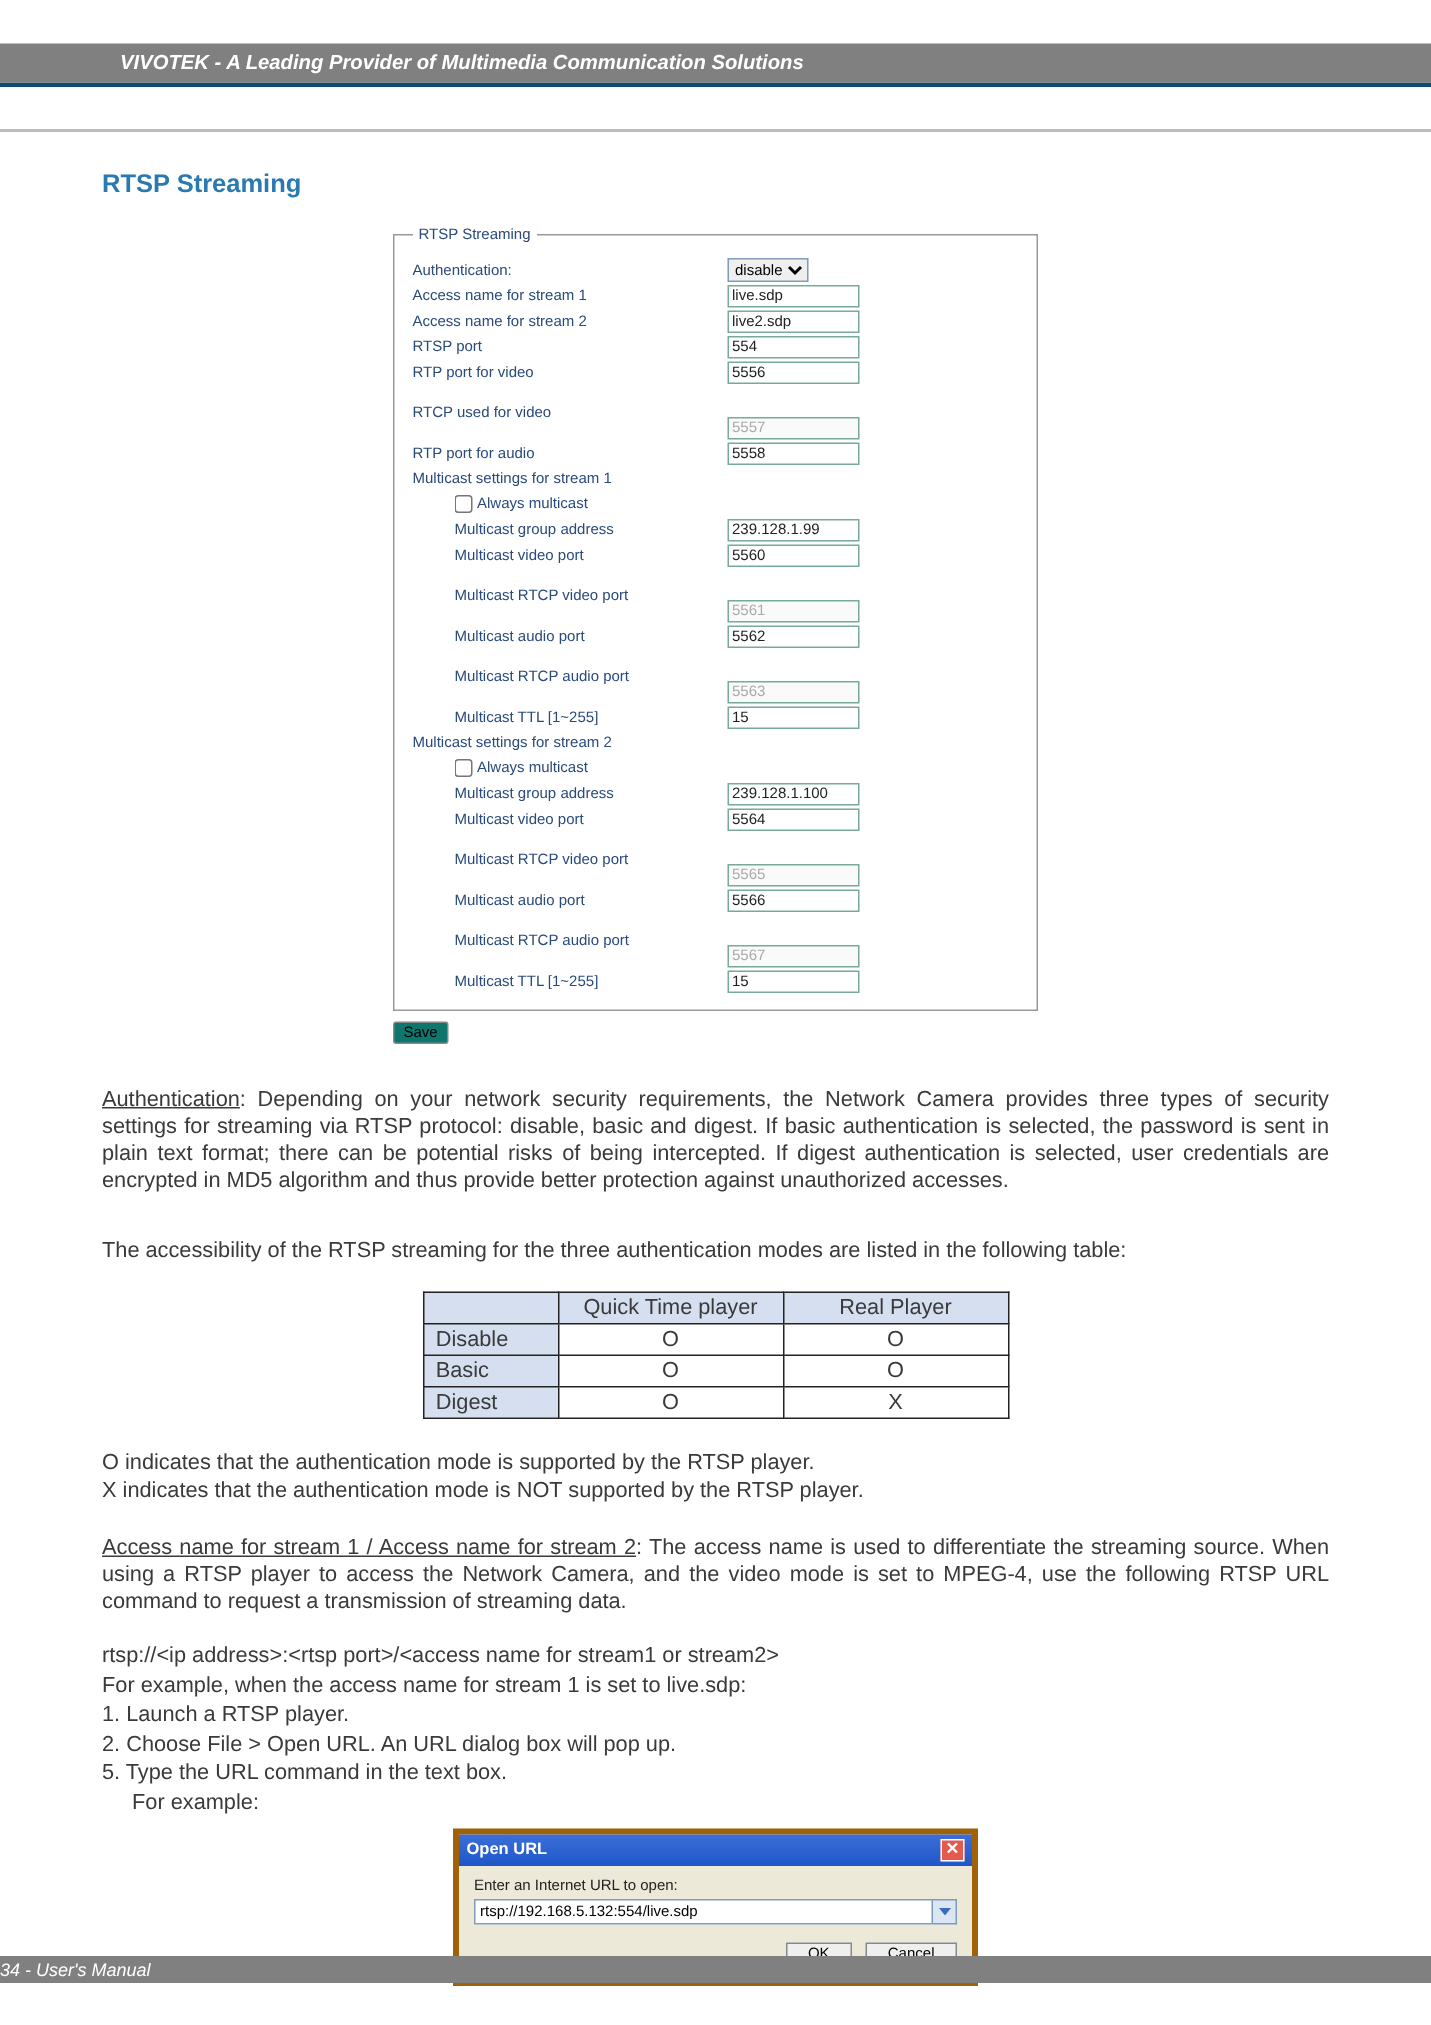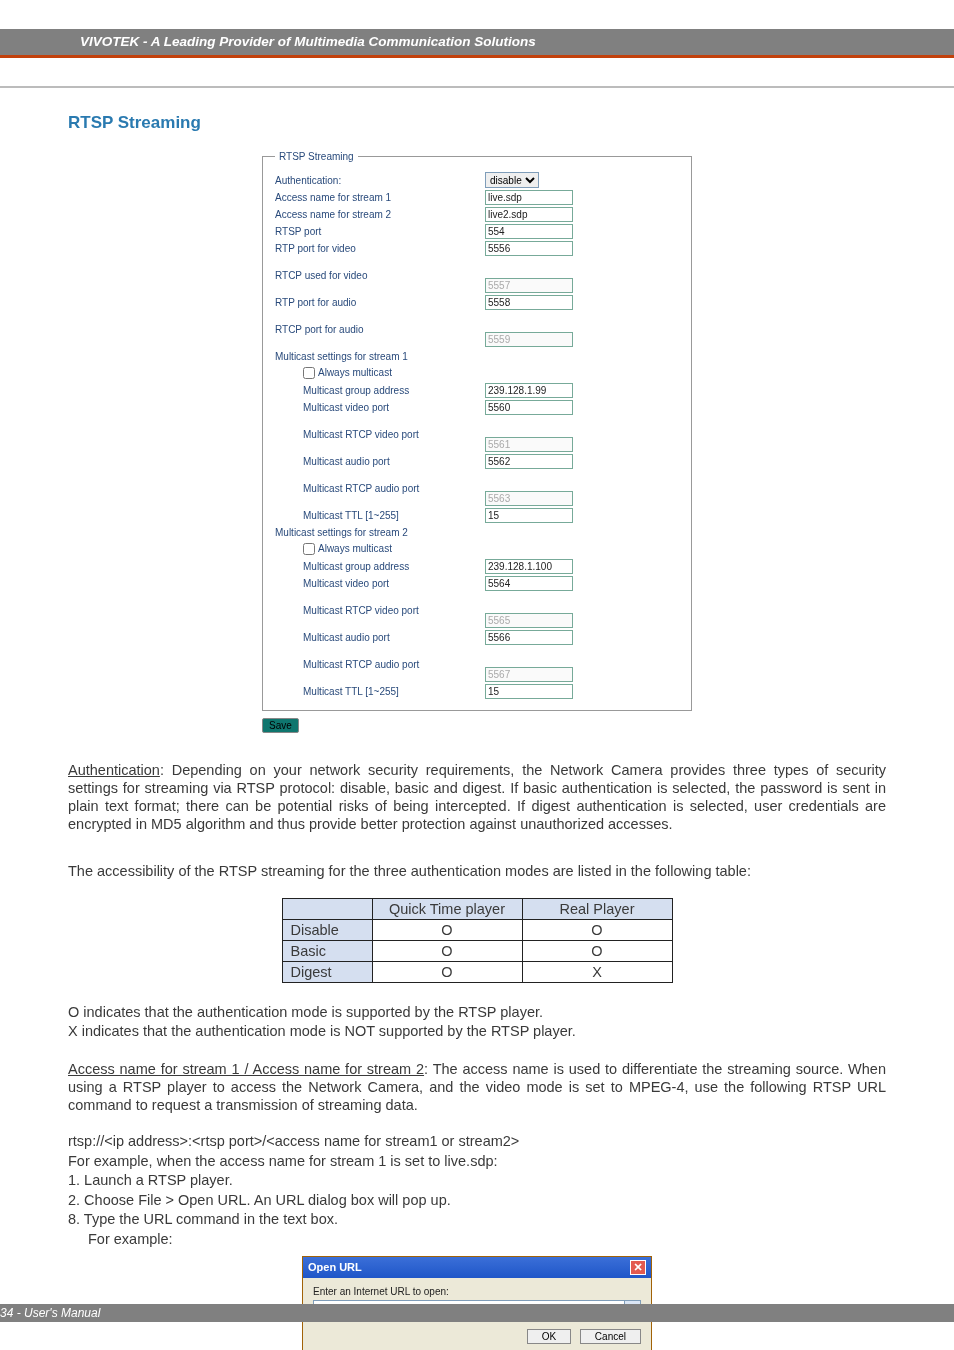--- a/index.html
+++ b/index.html
@@ -1,17 +1,17 @@
 <!DOCTYPE html>
 <html><head>
 <meta charset="utf-8">
 <style>
   * { box-sizing: border-box; margin: 0; padding: 0; }
   body { width: 954px; height: 1350px; background: #fff; font-family: Arial, Helvetica, sans-serif; color: #3a3a3a; position: relative; }
-  .header-band { height: 58px; background: #fff; border-bottom: 3px solid #c2410c; position: relative; }
+  .header-band { height: 58px; background: #fff; border-bottom: 3px solid #0c4a6e; position: relative; }
   .header-inner { position: absolute; left: 0; right: 0; bottom: 0; height: 26px; background: #808080; }
   .header-text { color: #fff; font-style: italic; font-weight: bold; font-size: 13.5px; padding-left: 80px; line-height: 26px; }
   .grey-line { height: 2px; background: #bcbcbc; margin-top: 28px; }
   .page-body { padding: 25px 68px 0 68px; }
   h2.section-title { color: #2a7ab0; font-size: 17px; font-weight: bold; margin-bottom: 18px; }
   .shot-wrap { text-align: center; margin-bottom: 12px; }
   fieldset.rtsp { display: inline-block; text-align: left; border: 1px solid #999; width: 430px; font-family: Verdana, Arial, sans-serif; font-size: 10px; color: #294a7b; padding: 10px 12px 10px 12px; position: relative; }
   fieldset.rtsp legend { color: #294a7b; font-size: 10px; padding: 0 4px; }
   .form-row { display: flex; align-items: center; min-height: 16px; margin-bottom: 1px; }
   .form-row .lab { flex: 0 0 210px; white-space: nowrap; }
@@ -26,21 +26,21 @@
   p.body .u { text-decoration: underline; }
   table.auth { border-collapse: collapse; margin: 10px auto 20px auto; font-size: 14.5px; }
   table.auth td, table.auth th { border: 1px solid #222; padding: 2px 8px; }
   table.auth th { background: #d5dff0; font-weight: normal; text-align: center; }
   table.auth td.h { background: #d5dff0; text-align: left; width:90px; }
   table.auth td.c { text-align: center; width:150px; }
   .list { font-size: 14.5px; line-height: 1.35; }
   .list div { margin: 0; }
   .indent { padding-left: 20px; }
   .dlg-wrap { text-align:center; margin-top:6px; }
-  .dlg { display:inline-block; width:350px; border:1px solid #a16207; background:#ece9d8; font-family: Tahoma, Arial, sans-serif; text-align:left; }
+  .dlg { display:inline-block; width:350px; border:4px solid #a16207; background:#ece9d8; font-family: Tahoma, Arial, sans-serif; text-align:left; }
   .dlg-title { background: linear-gradient(#3b6fd8,#1f56c8); color:#fff; font-size:11px; font-weight:bold; padding:3px 5px; display:flex; justify-content:space-between; align-items:center; }
   .dlg-close { width:16px; height:15px; background:#e35a4f; border:1px solid #fff; color:#fff; font-size:11px; line-height:12px; text-align:center; font-weight:bold; }
   .dlg-body { padding:8px 10px 10px 10px; font-size:10px; color:#222; }
   .dlg-row { display:flex; gap:0; margin-top:3px; }
   .dlg-input { flex:1; border:1px solid #7f9db9; font-size:10px; padding:6px 3px; height:17px; background:#fff; }
   .dlg-dd { width:16px; height:17px; border:1px solid #7f9db9; border-left:none; background:#dbe6f5; display:flex; align-items:center; justify-content:center; }
   .dlg-dd svg{display:block}
   .dlg-btns { text-align:right; margin-top:12px; }
   .dlg-btn { font-size:10px; padding:1px 14px; border:1px solid #888; background:#efefef; margin-left:6px; }
   .footer { position:absolute; left:0; bottom:28px; width:100%; }
@@ -86,24 +86,20 @@
           <input type="text" value="5556" style="">
         </div>
         <div class="form-row">
           <span class="lab">RTCP used for video</span>
           <input type="text" class="disabled" value="5557" style="">
         </div>
         <div class="form-row">
           <span class="lab">RTP port for audio</span>
           <input type="text" value="5558" style="">
         </div>
-        <div class="form-row">
-          <span class="lab">RTCP port for audio</span>
-          <input type="text" class="disabled" value="5559" style="">
-        </div>
 
         <div class="form-row">
             <span class="lab">Multicast settings for stream 1</span>
           </div>
         <div class="form-row">
             <span class="lab ind1"><input type="checkbox" style=""><span>Always multicast</span></span>
           </div>
         <div class="form-row">
             <span class="lab ind1">Multicast group address</span>
             <input type="text" value="239.128.1.99" style="">
@@ -200,21 +196,21 @@
     <div>X indicates that the authentication mode is NOT supported by the RTSP player.</div>
   </div>
 
   <p class="body" style="margin-top:18px"><span class="u">Access name for stream 1 / Access name for stream 2</span><span>: The access name is used to differentiate the streaming source. When using a RTSP player to access the Network Camera, and the video mode is set to MPEG-4, use the following RTSP URL command to request a transmission of streaming data.</span></p>
 
   <div class="list">
     <div>rtsp://&lt;ip address&gt;:&lt;rtsp port&gt;/&lt;access name for stream1 or stream2&gt;</div>
     <div>For example, when the access name for stream 1 is set to live.sdp:</div>
     <div>1. Launch a RTSP player.</div>
     <div>2. Choose File &gt; Open URL. An URL dialog box will pop up.</div>
-    <div>8. Type the URL command in the text box.</div>
+    <div>5. Type the URL command in the text box.</div>
     <div class="indent">For example:</div>
   </div>
 
   <div class="dlg-wrap">
     <div class="dlg">
       <div class="dlg-title">
         <span>Open URL</span>
         <span class="dlg-close">✕</span>
       </div>
       <div class="dlg-body">

